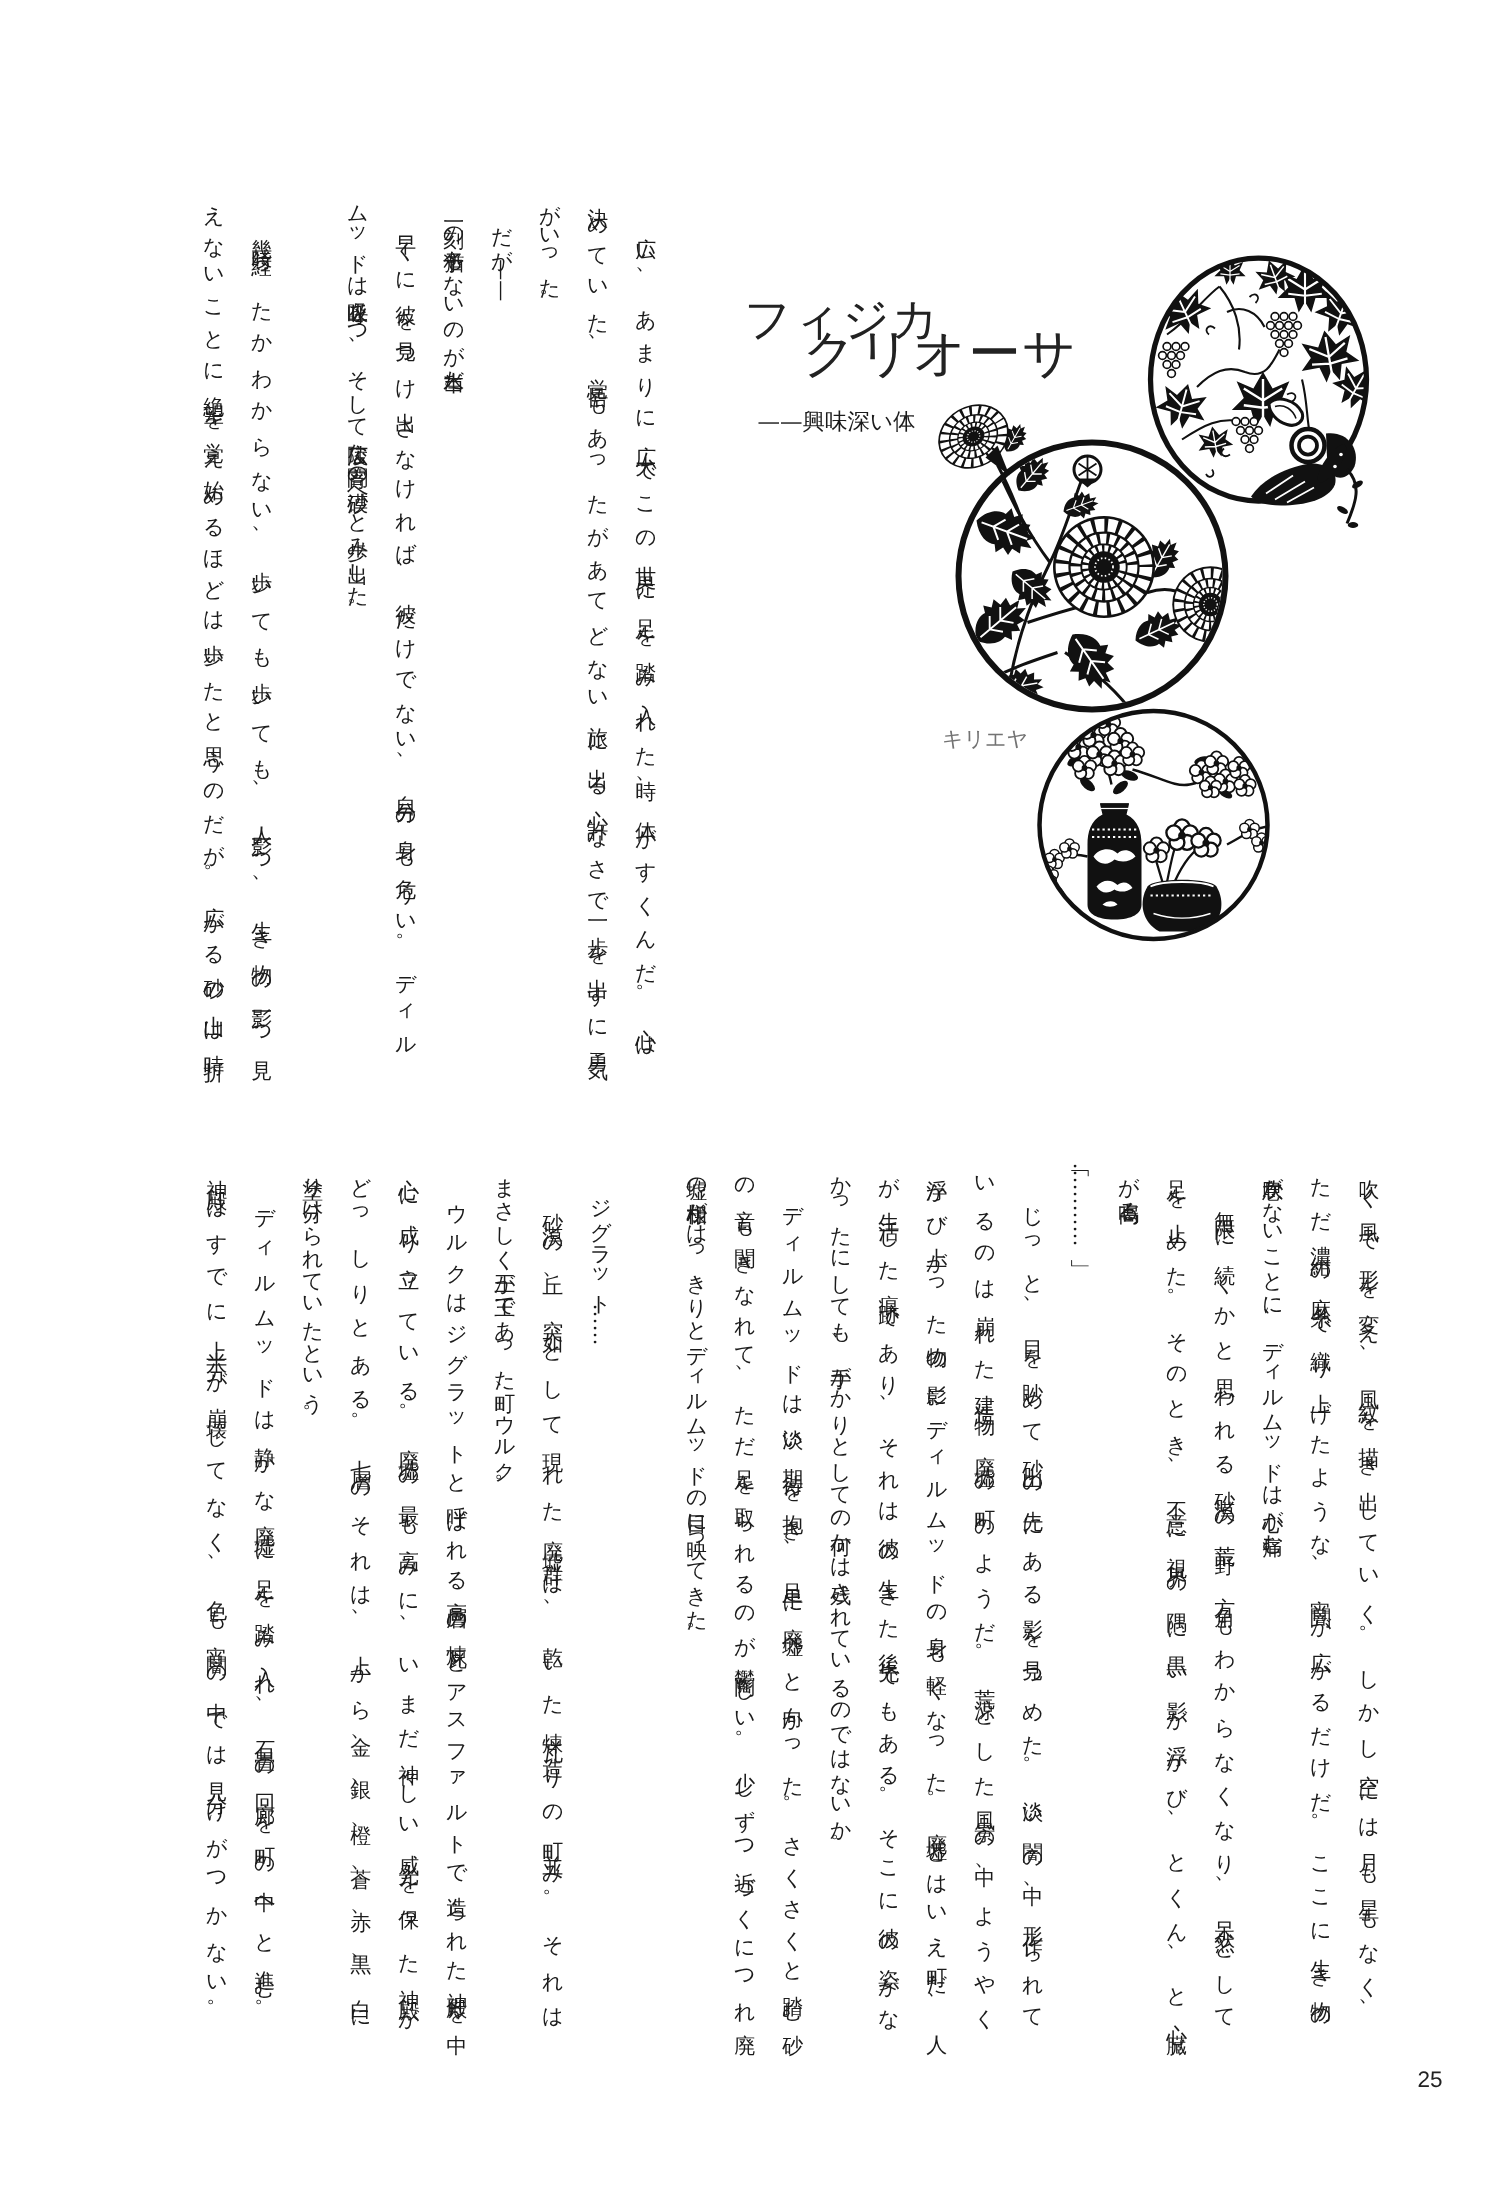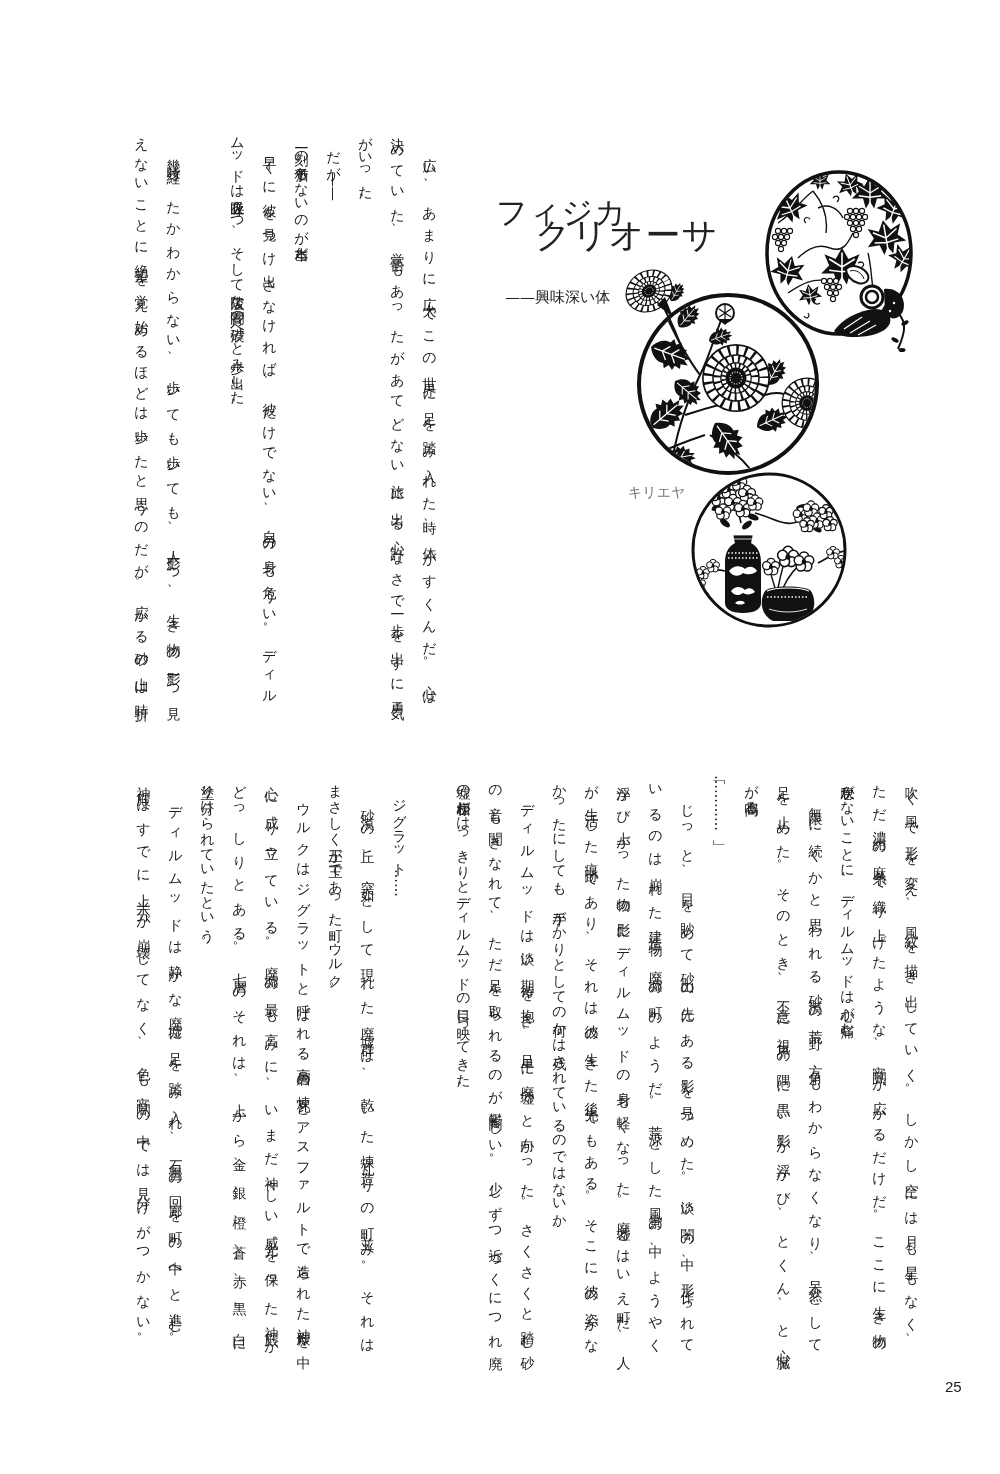--- a/index.html
+++ b/index.html
@@ -30,21 +30,21 @@
   .col.full {
     text-align: justify;
     text-align-last: justify;
     text-justify: inter-character;
   }
 
   
   .title-line1, .title-line2, .subtitle, .author, .page-num { position: absolute; white-space: nowrap; }
   .title-line1 { left: 496px; top: 192px; font-size: 31px; letter-spacing: 1px; color: #222; font-family: "DejaVu Sans", sans-serif; font-weight: normal; }
   .title-line2 { left: 535px; top: 212px; font-size: 35px; letter-spacing: 1px; color: #222; font-family: "DejaVu Sans", sans-serif; font-weight: normal; }
-  .subtitle    { left: 505px; top: 288px; font-size: 15px; color: #1b1b1b; }
+  .subtitle    { left: 505px; top: 272px; font-size: 15px; color: #1b1b1b; }
   .author      { left: 628px; top: 484px; font-size: 14px; color: #737373; }
   .page-num    { left: 945px; top: 1378px; font-size: 15px; font-family: "Liberation Sans", sans-serif; color: #222; }
 
   .medallion { position: absolute; overflow: visible; }
   .m1 { left: 758px; top: 163px; }
   .m2 { left: 615px; top: 255px; }
   .m3 { left: 683px; top: 463px; }
 </style>
 </head>
 <body>

